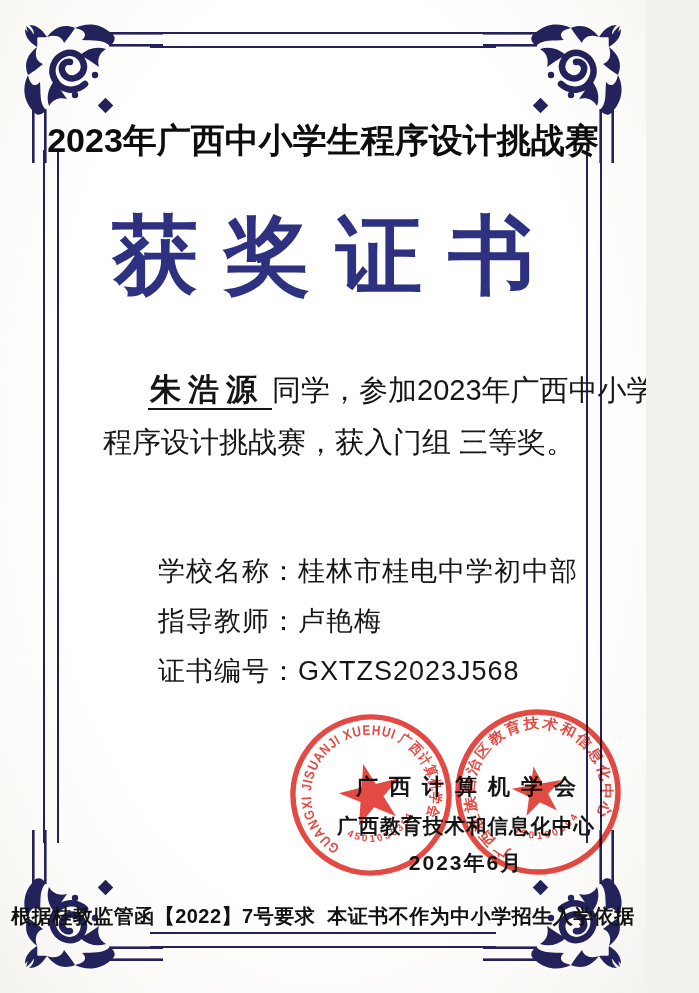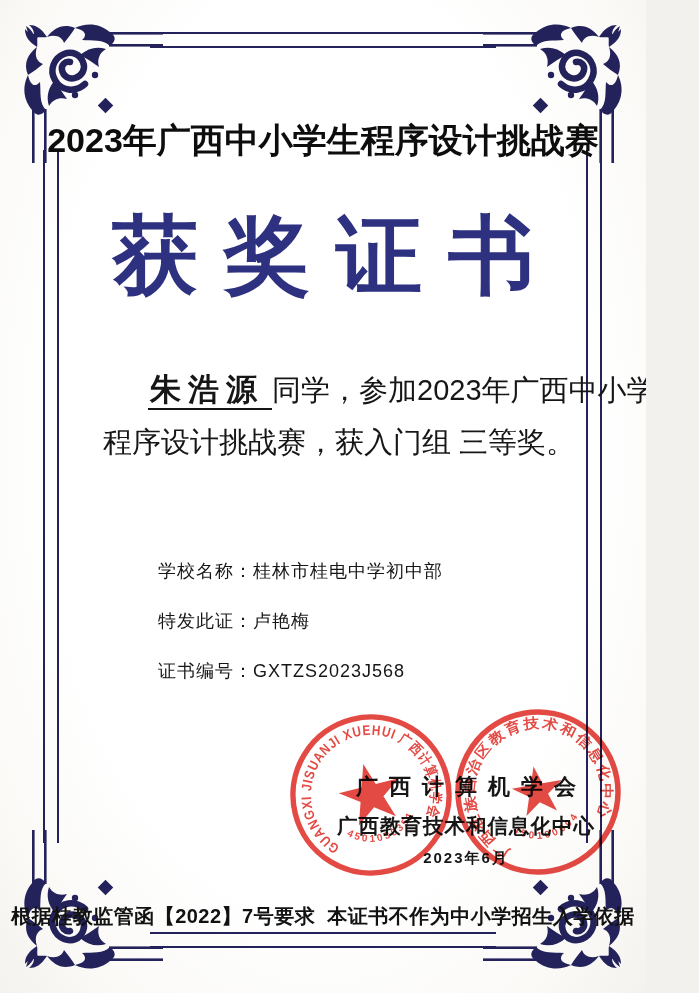--- a/index.html
+++ b/index.html
@@ -39,26 +39,26 @@
     font-size:86px;font-weight:bold;color:#2d3180;
     letter-spacing:26px;transform:translateX(13px);
   }
   .para{position:absolute;left:103px;top:364px;width:500px;font-size:29px;line-height:52px;white-space:nowrap;}
   .pline.indent{padding-left:45px;}
   .stu-name{
     font-family:"Liberation Serif","DejaVu Serif",serif;
     font-weight:bold;font-size:31px;letter-spacing:7px;
     border-bottom:2.5px solid #141414;padding:0 8px 1px 2px;margin-top:48px;
   }
-  .info{position:absolute;left:158px;top:546px;font-size:18px;line-height:50px;white-space:nowrap;}
+  .info{position:absolute;left:158px;top:546px;font-size:27px;line-height:50px;white-space:nowrap;}
   .info .row{letter-spacing:1px;}
   .sig{position:absolute;left:318px;top:772px;width:296px;text-align:center;z-index:2;}
   .sig .org1{font-size:22px;font-weight:bold;letter-spacing:11px;text-indent:11px;margin-bottom:10px;}
   .sig .org2{font-size:20.5px;font-weight:bold;letter-spacing:1px;margin-bottom:9px;}
-  .sig .date{font-size:15px;font-weight:bold;letter-spacing:2px;}
+  .sig .date{font-size:21px;font-weight:bold;letter-spacing:2px;}
   .footnote{
     position:absolute;top:903px;left:0;width:100%;text-align:center;
     font-size:20px;font-weight:bold;letter-spacing:0.5px;white-space:pre;color:#121212;
   }
   
   .seal{position:absolute;z-index:3;mix-blend-mode:multiply;opacity:0.88;}
   .seal-left{left:284px;top:708px;width:174px;height:174px;}
   .seal-right{left:448px;top:702px;width:180px;height:180px;}
   .seal text{font-family:"Liberation Sans",sans-serif;font-weight:bold;}
 </style>
@@ -119,21 +119,21 @@
   <div class="title">2023年广西中小学生程序设计挑战赛</div>
   <div class="banner">获奖证书</div>
 
   <div class="para">
     <div class="pline indent"><span class="stu-name">朱浩源</span><span>同学，参加2023年广西中小学</span></div>
     <div class="pline">程序设计挑战赛，获入门组 三等奖。</div>
   </div>
 
   <div class="info">
     <div class="row"><span>学校名称：</span><span>桂林市桂电中学初中部</span></div>
-    <div class="row"><span>特发此证：</span><span>卢艳梅</span></div>
+    <div class="row"><span>指导教师：</span><span>卢艳梅</span></div>
     <div class="row"><span>证书编号：</span><span>GXTZS2023J568</span></div>
   </div>
 
   <div class="sig">
     <div class="org1">广西计算机学会</div>
     <div class="org2">广西教育技术和信息化中心</div>
     <div class="date">2023年6月</div>
   </div>
 
   <svg class="seal seal-left" viewBox="0 0 174 174">

